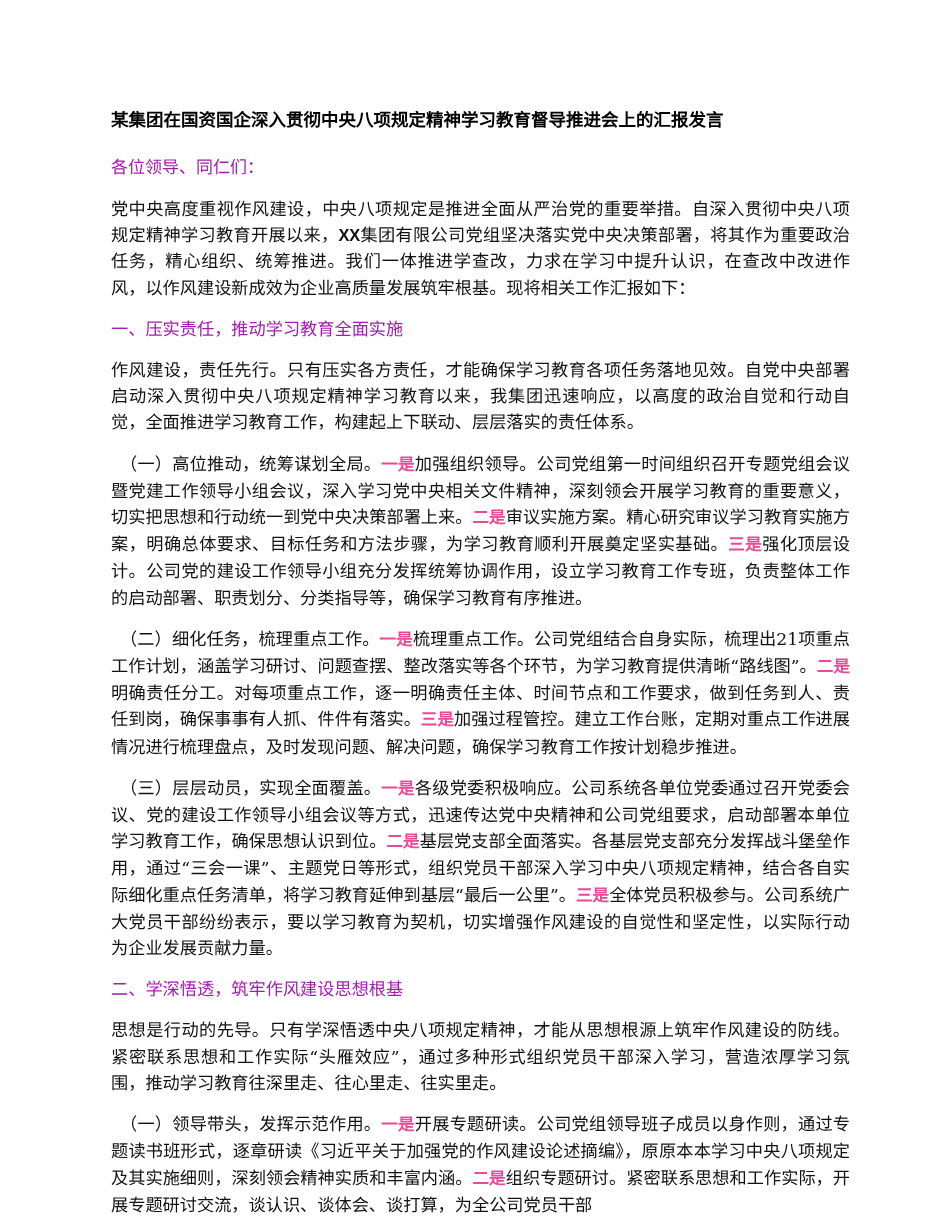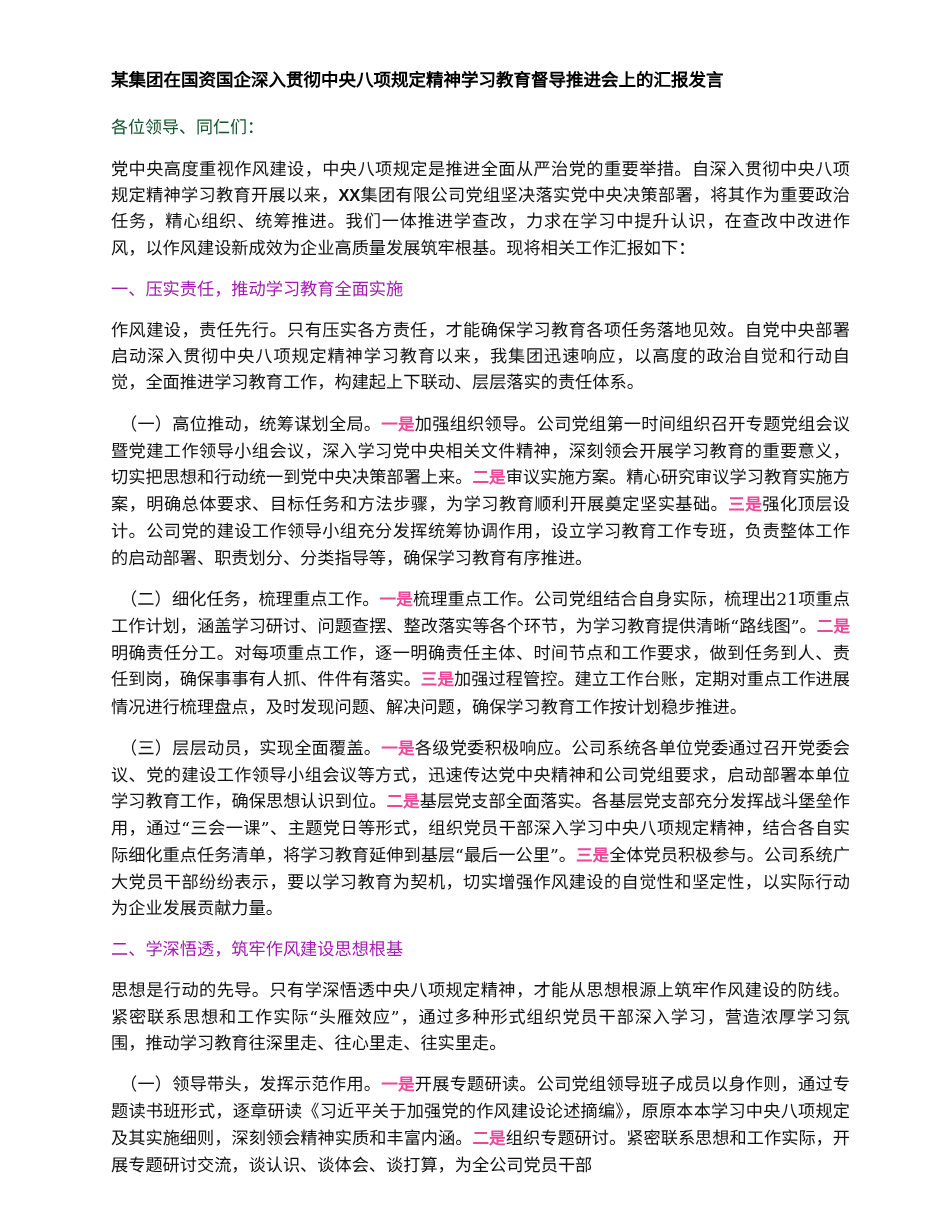--- a/index.html
+++ b/index.html
@@ -14,40 +14,40 @@
     overflow: hidden;
     font-family: "DejaVu Serif", "Liberation Serif", serif;
     color: #000000;
     -webkit-font-smoothing: antialiased;
   }
 
   .page {
     box-sizing: border-box;
     width: 950px;
     height: 1230px;
-    padding: 68px 100px 0 111px;
+    padding: 108px 100px 0 111px;
     background: #ffffff;
   }
 
   .doc-title {
     font-family: "Liberation Sans", "DejaVu Sans", sans-serif;
     font-weight: bold;
     font-size: 17.5px;
     line-height: 24px;
     letter-spacing: 0px;
     margin: 0 0 22px 0;
     white-space: nowrap;
     color: #000000;
   }
 
   .salutation {
     font-size: 17px;
     line-height: 26px;
     margin: 0 0 16px 0;
-    color: #14532d;
+    color: #a21caf;
   }
 
   p.body-para {
     font-size: 17.2px;
     line-height: 26.2px;
     margin: 0 0 15px 0;
     text-align: justify;
     text-justify: inter-ideograph;
     color: #111111;
     letter-spacing: 0px;

